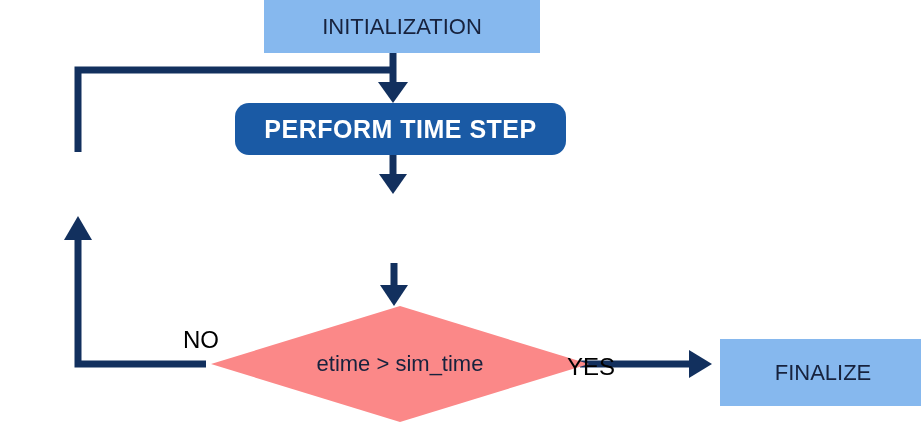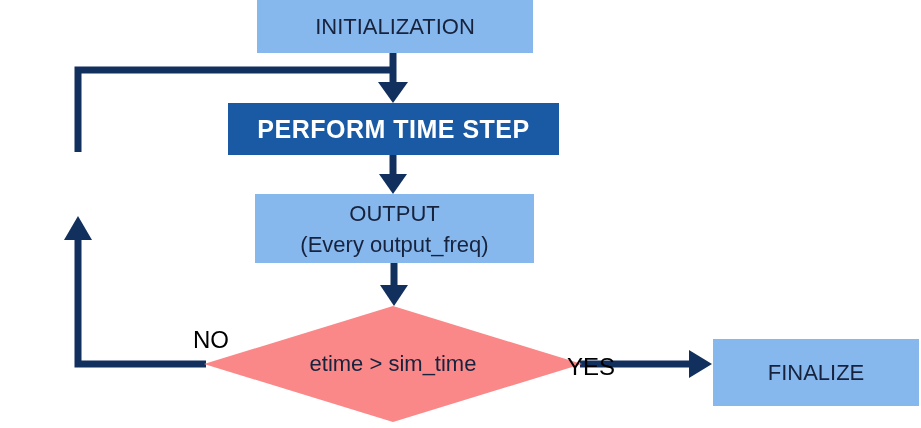--- a/index.html
+++ b/index.html
@@ -40,20 +40,21 @@
     fill:var(--navy);
     stroke:none;
   }
   .node{
     position:absolute;
     display:flex;
     align-items:center;
     justify-content:center;
     text-align:left;
     z-index:1;
+    margin-left:7px;
   }
   .node.process{
     background:var(--light-blue);
     color:var(--text-dark);
     font-size:22px;
   }
   .node.emphasis{
     background:var(--dark-blue);
     color:#ffffff;
     font-weight:bold;
@@ -66,32 +67,32 @@
     font-weight:bold;
     font-size:27px;
   }
   .node.decision{
     background:var(--pink);
     color:var(--text-dark);
     font-size:22px;
     clip-path:polygon(50% 0%, 100% 50%, 50% 100%, 0% 50%);
   }
   .node-initialization{left:257px;top:0;width:276px;height:53px;}
-  .node-timestep{left:228px;top:103px;width:331px;height:52px;}
+  .node-timestep{left:228px;top:103px;width:331px;height:52px;border-radius:14px;}
   .node-output{left:255px;top:194px;width:279px;height:69px;flex-direction:column;line-height:31px;}
   .node-etime{left:0;top:152px;width:159px;height:63px;}
   .node-finalize{left:713px;top:339px;width:206px;height:67px;}
   .node-decision{left:204px;top:306px;width:378px;height:116px;}
   .edge-label{
     position:absolute;
     color:var(--label-black);
     font-size:24px;
     z-index:2;
   }
-  .label-no{left:193px;top:326px;}
+  .label-no{left:183px;top:326px;}
   .label-yes{left:567px;top:326px;margin-top:27px;}
 </style>
 </head>
 <body>
 
 <div class="canvas">
 
   <svg class="connector-layer" viewBox="0 0 921 428" xmlns="http://www.w3.org/2000/svg">
 
     <path class="edge-line" d="M393,52 L393,84"></path>
@@ -113,24 +114,20 @@
   </svg>
 
   <div class="node process node-initialization">
     <span>INITIALIZATION</span>
   </div>
 
   <div class="node emphasis node-timestep">
     <span>PERFORM TIME STEP</span>
   </div>
 
-  <div class="node process node-output">
-    <span>OUTPUT</span>
-    <span>(Every output_freq)</span>
-  </div>
 
 
   <div class="node decision node-decision">
     <span>etime &gt; sim_time</span>
   </div>
 
   <div class="node process node-finalize">
     <span>FINALIZE</span>
   </div>
 

